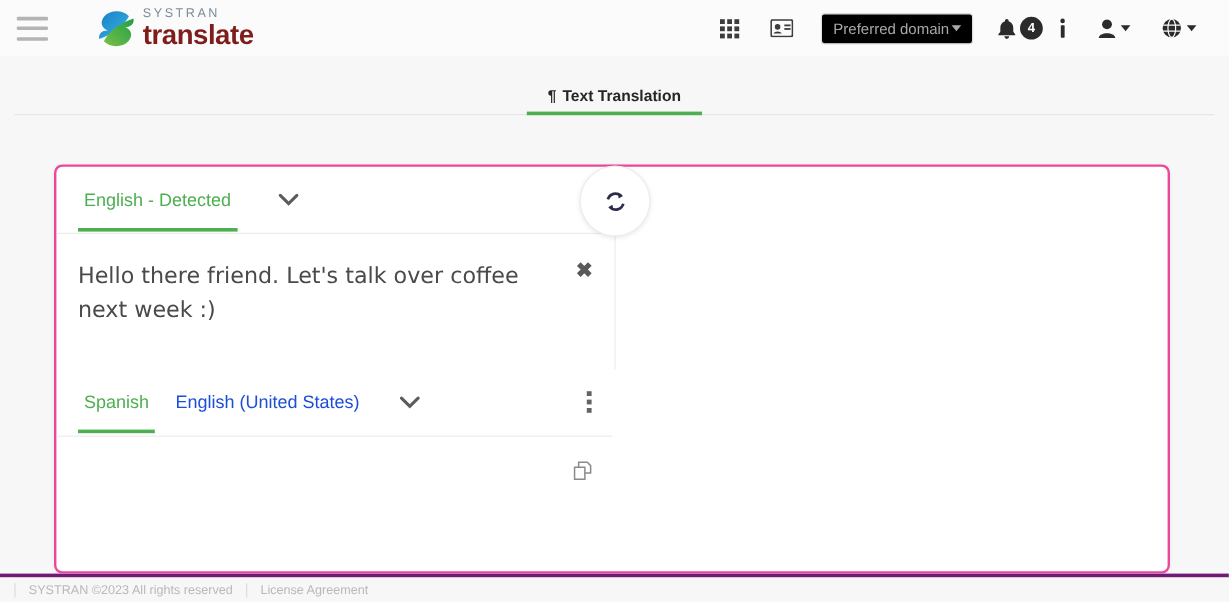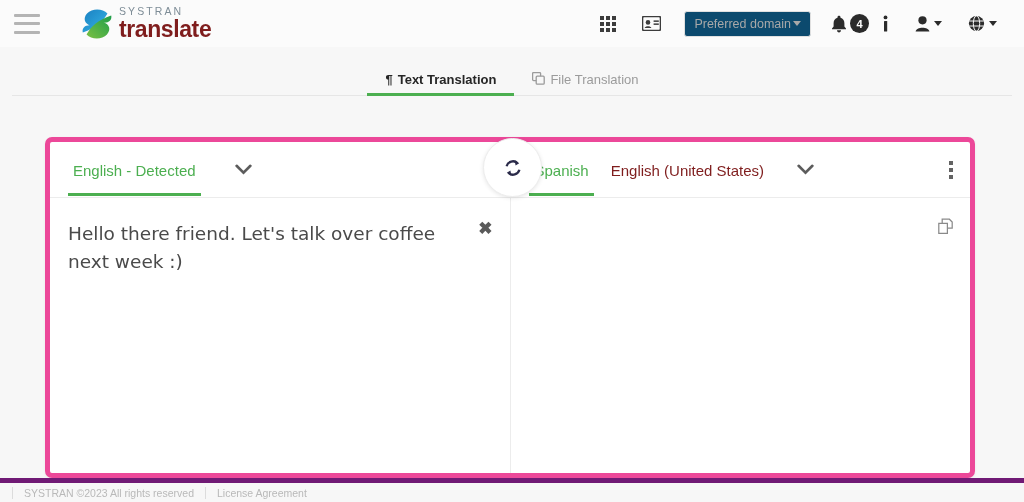--- a/index.html
+++ b/index.html
@@ -70,21 +70,21 @@
   .grid-icon {
     display: grid;
     grid-template-columns: repeat(3, 4px);
     grid-template-rows: repeat(3, 4px);
     gap: 2px;
   }
   .grid-icon i { background: #3c3c3c; display: block; width: 4px; height: 4px; }
 
   .domain-select {
     border: 1px solid #e0e0e0;
-    background: #0c4a6e;
+    background: #000000;
     border-radius: 3px;
     height: 26px;
     padding: 0 9px;
     display: flex; align-items: center;
     font-size: 12.5px;
     color: #a8a8a8;
     cursor: pointer;
     margin: 0 10px;
     white-space: nowrap;
   }
@@ -135,40 +135,41 @@
     height: 3px; background: #4caf50;
   }
   .tab-icon { font-size: 13px; line-height: 1; }
 
   
   .card {
     position: absolute;
     left: 45px; top: 137px;
     width: 930px; height: 341px;
     background: #fff;
-    border: 5px solid #ec4899;
+    border: 2px solid #ec4899;
     border-radius: 7px;
     box-shadow: 0 1px 3px rgba(0,0,0,0.06);
     overflow: hidden;
     display: flex;
+    flex-direction: column;
   }
   .pane { position: relative; height: 100%; }
   .pane-left { width: 466px; border-right: 1px solid #ececec; }
   .pane-right { width: 463px; }
 
   .lang-bar {
     height: 56px;
     border-bottom: 1px solid #ececec;
     display: flex; align-items: center;
     padding: 0 18px;
     position: relative;
   }
   .lang-item {
     font-size: 15px;
-    color: #7f1d1d;
+    color: #1d4ed8;
     padding: 17px 5px 16px 5px;
     cursor: pointer;
     position: relative;
     white-space: nowrap;
   }
   .lang-item.sel { color: #4caf50; }
   .lang-item.sel::after {
     content: "";
     position: absolute;
     bottom: -1px; left: 0; right: 0;
@@ -230,21 +231,21 @@
     cursor: pointer;
     z-index: 5;
   }
 
   
   .footer {
     position: absolute;
     left: 0; bottom: 0;
     width: 1024px; height: 24px;
     background: #f7f7f7;
-    border-top: 5px solid #701a75;
+    border-top: 3px solid #701a75;
     display: flex; align-items: center;
     padding-left: 12px;
     font-size: 10.5px;
     color: #b9b9b9;
   }
   .footer .sep {
     display: inline-block;
     width: 1px; height: 12px;
     background: #dcdcdc;
     margin: 0 11px;
@@ -354,29 +355,20 @@
 </div>
 
 <div class="tabs-wrap">
   <div class="tabs-line"></div>
 
   <div class="tab active">
     <span class="tab-icon">¶</span>
     <span>Text Translation</span>
   </div>
 
-  <div class="tab">
-    <span class="tab-icon">
-      <svg width="13" height="13" viewBox="0 0 13 13">
-        <rect x="0.6" y="0.6" width="8" height="8" rx="1" fill="none" stroke="#9b9b9b" stroke-width="1.3"></rect>
-        <rect x="4.2" y="4.2" width="8" height="8" rx="1" fill="#f7f7f7" stroke="#9b9b9b" stroke-width="1.3"></rect>
-      </svg>
-    </span>
-    <span>File Translation</span>
-  </div>
 </div>
 
 <div class="card">
 
   <div class="pane pane-left">
     <div class="lang-bar">
       <span class="lang-item sel">English - Detected</span>
       <span class="chev">
         <svg width="17" height="11" viewBox="0 0 17 11">
           <path d="M1.6 1.8 L8.5 8.6 L15.4 1.8" fill="none" stroke="#5c5c5c" stroke-width="2.6" stroke-linecap="round"></path>

